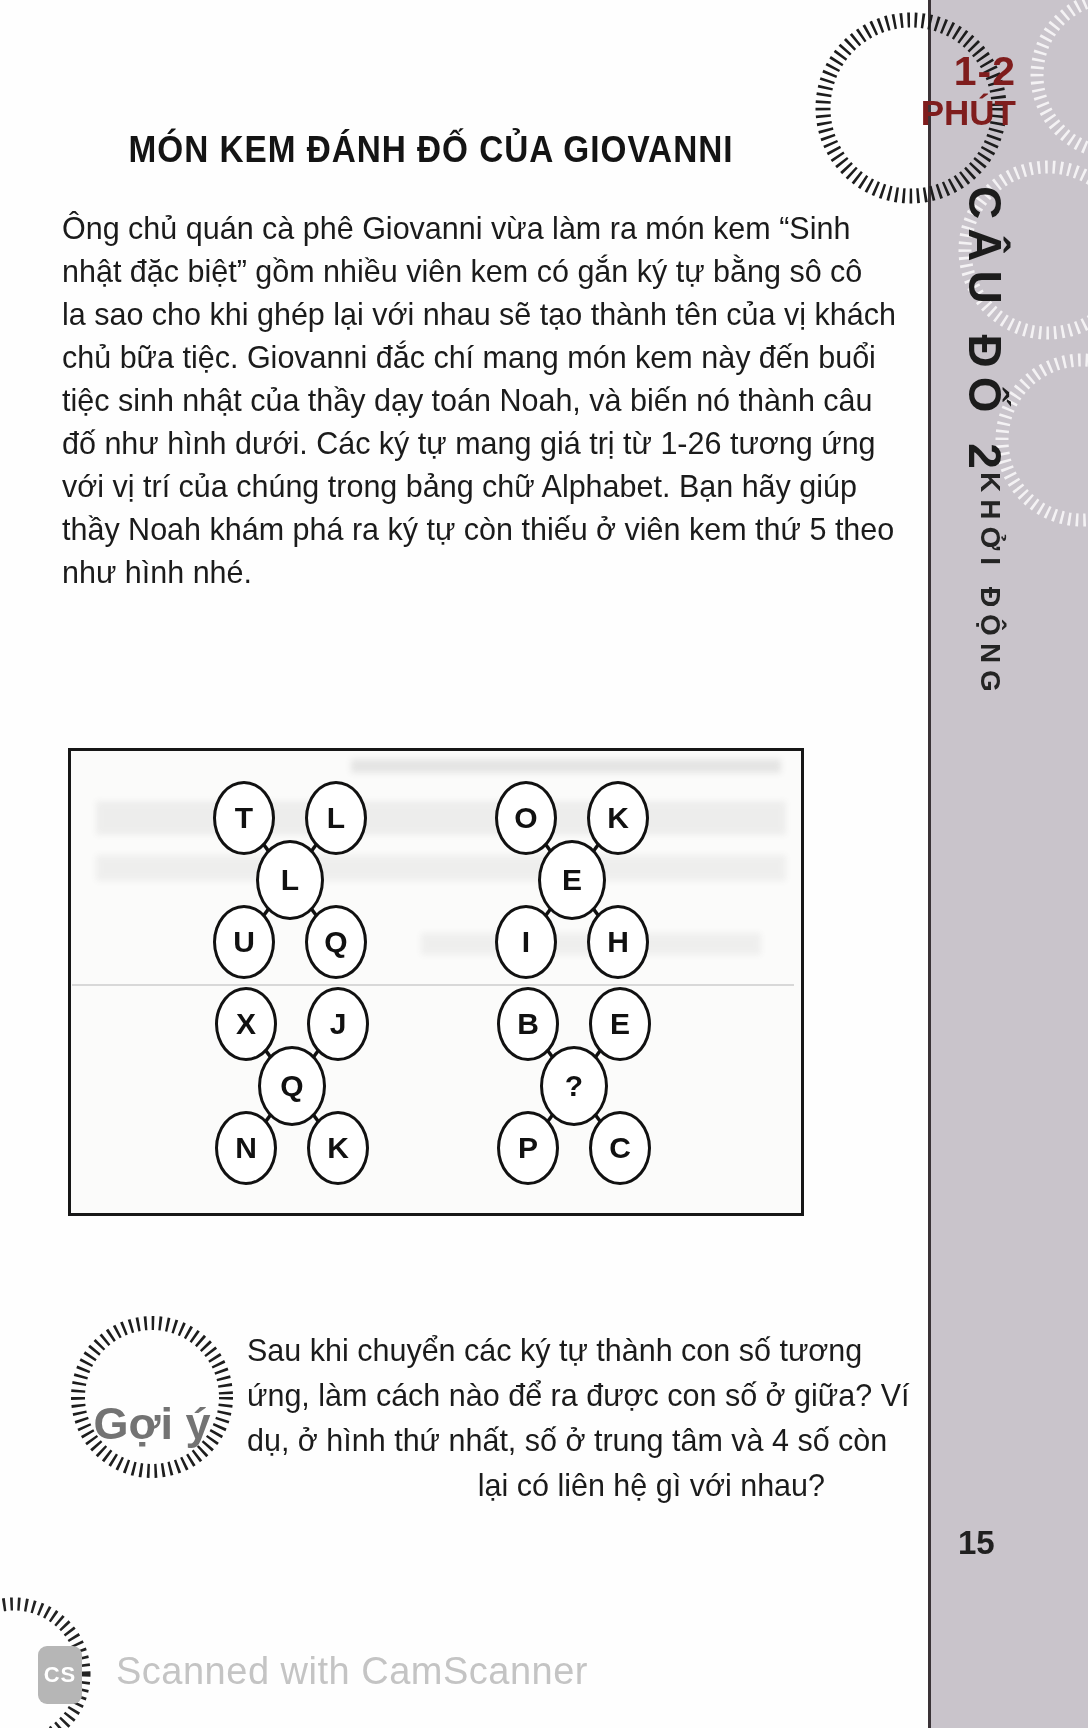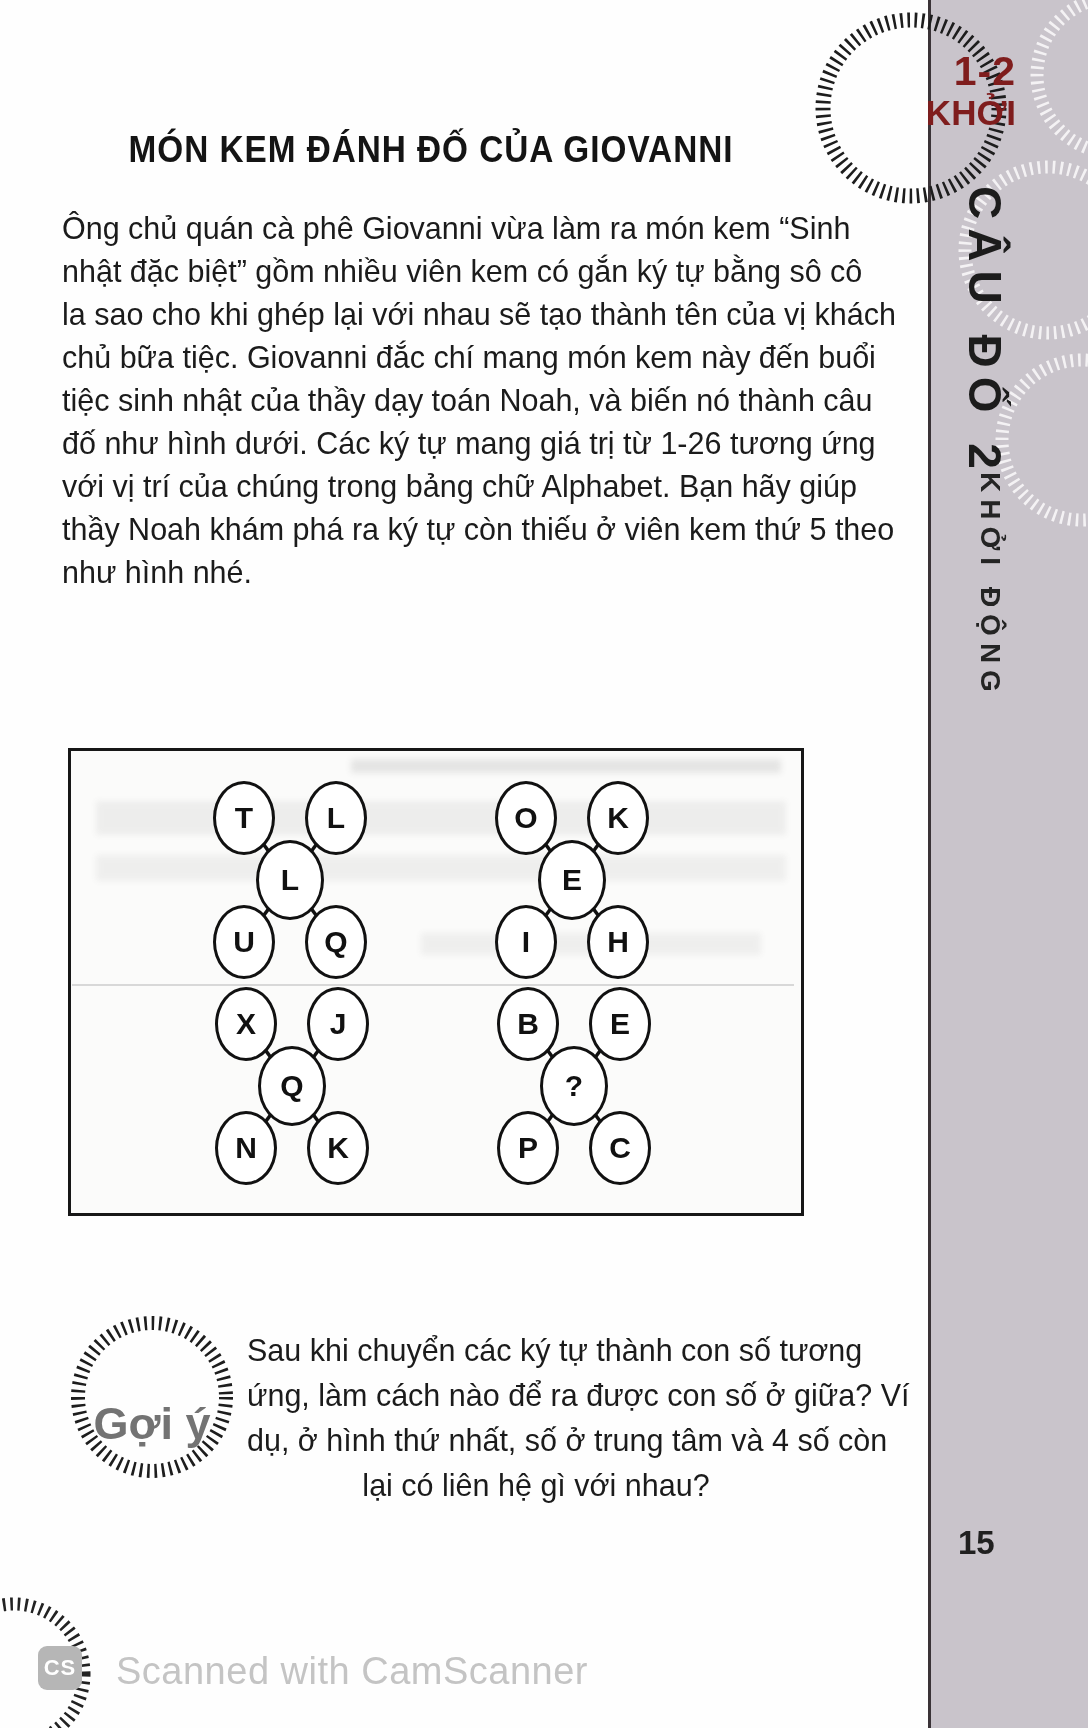--- a/index.html
+++ b/index.html
@@ -37,23 +37,23 @@
     background:#fff;display:flex;align-items:center;justify-content:center;
     font-size:30px;font-weight:600;color:#111;transform:translate(-50%,-50%);}
   .node.ct{width:62px;height:74px;}
   .p-tl{left:-46px;top:-62px}.p-tr{left:46px;top:-62px}
   .p-bl{left:-46px;top:62px}.p-br{left:46px;top:62px}.p-ct{left:0;top:0}
   
   .hint-label{position:absolute;left:62px;top:1334px;width:180px;height:180px;
     display:flex;align-items:center;justify-content:center;font-size:45px;font-weight:bold;color:#737373;}
   .hint-text{position:absolute;left:247px;top:1328px;width:578px;font-size:30.5px;}
   .hint-text .jline{height:45px;line-height:45px;text-align:justify;text-align-last:justify;white-space:nowrap;}
-  .hint-text .lline{height:45px;line-height:45px;text-align:center;}
+  .hint-text .lline{height:45px;line-height:45px;text-align:right;}
   
-  .cs-icon{position:absolute;left:38px;top:1646px;width:44px;height:44px;background:#b6b6b6;
+  .cs-icon{position:absolute;left:38px;top:1646px;width:44px;height:58px;background:#b6b6b6;
     border-radius:9px;display:flex;align-items:center;justify-content:center;
     font-size:22px;font-weight:bold;color:#fff;letter-spacing:1px;z-index:3;}
   .scan-text{position:absolute;left:96px;top:1650px;font-size:38px;color:#c4c4c4;letter-spacing:.5px;z-index:3;margin-left:20px;}
 </style>
 </head>
 <body>
 
 <div class="page">
 
   <div class="sidebar"></div>
@@ -66,21 +66,21 @@
 
   <div class="v-title">CÂU ĐỐ 2</div>
   <div class="v-sub">KHỞI ĐỘNG</div>
   <div class="pagenum">15</div>
 
   <svg class="ring-svg" style="left:806px;top:3px" width="210" height="210">
     <circle cx="105" cy="105" r="88" fill="none" stroke="#1d1d1d" stroke-width="15" stroke-dasharray="2.6 4.6"></circle>
   </svg>
   <div class="badge-text">
     <div class="l1">1-2</div>
-    <div class="l2">KHỞI</div>
+    <div class="l2">PHÚT</div>
   </div>
 
   <div class="title">MÓN KEM ĐÁNH ĐỐ CỦA GIOVANNI</div>
 
   <div class="para">
     <div class="jline">Ông chủ quán cà phê Giovanni vừa làm ra món kem “Sinh</div>
     <div class="jline">nhật đặc biệt” gồm nhiều viên kem có gắn ký tự bằng sô cô</div>
     <div class="jline">la sao cho khi ghép lại với nhau sẽ tạo thành tên của vị khách</div>
     <div class="jline">chủ bữa tiệc. Giovanni đắc chí mang món kem này đến buổi</div>
     <div class="jline">tiệc sinh nhật của thầy dạy toán Noah, và biến nó thành câu</div>

